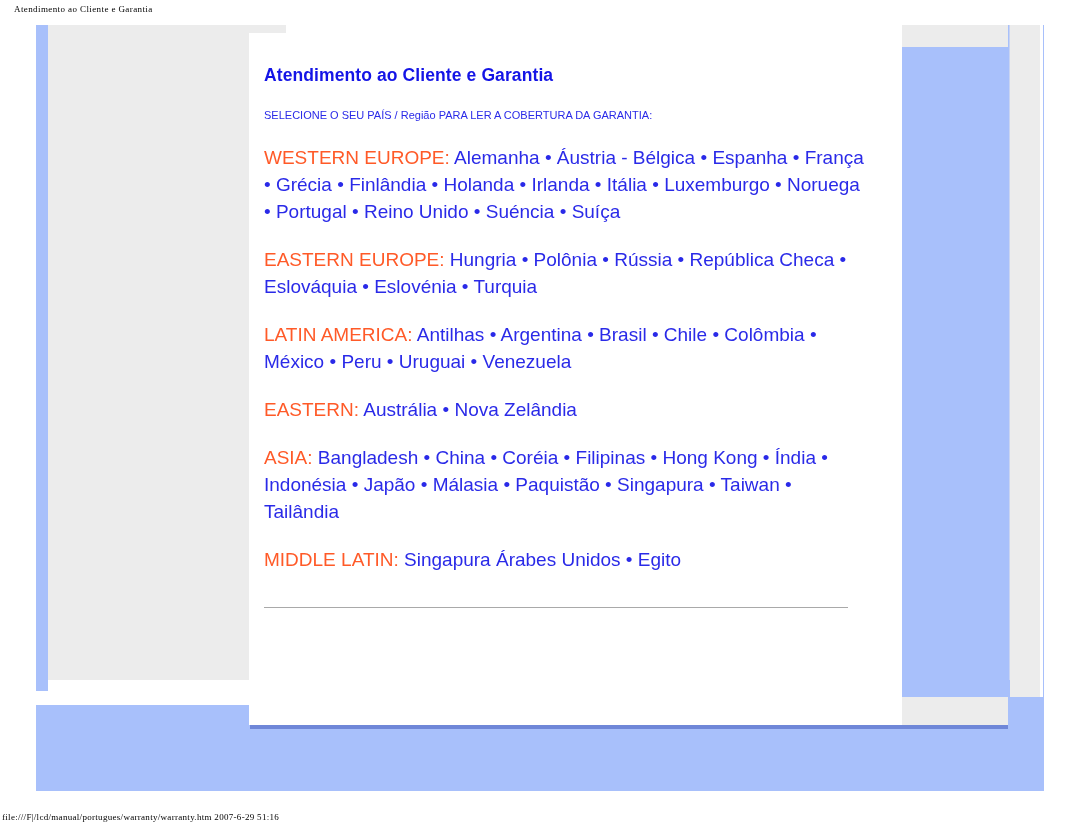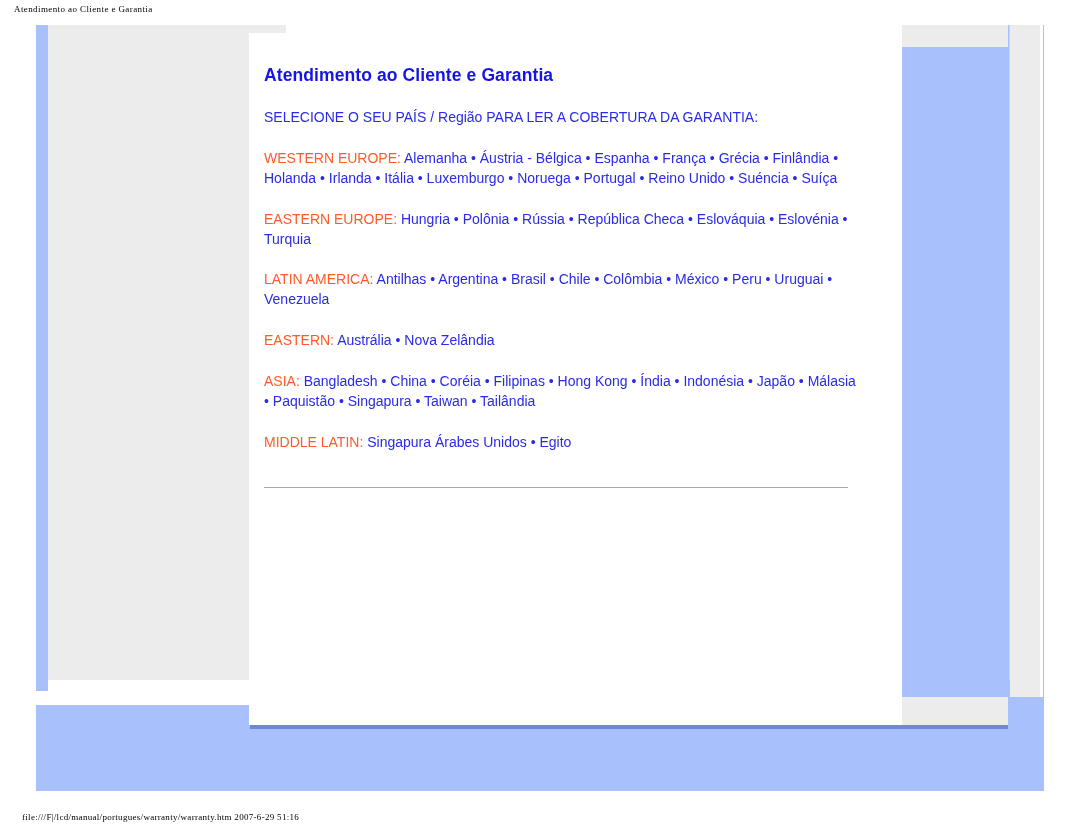--- a/index.html
+++ b/index.html
@@ -21,21 +21,21 @@
     left: 14px;
     top: 4px;
     font-family: "Liberation Serif", serif;
     font-size: 9px;
     color: #000000;
     letter-spacing: .4px;
     white-space: nowrap;
   }
   .print-footer {
     position: absolute;
-    left: 22px;
+    left: 2px;
     top: 812px;
     font-family: "Liberation Serif", serif;
     font-size: 9px;
     color: #000000;
     letter-spacing: .3px;
     white-space: nowrap;
   }
 
   
   .page {
@@ -177,27 +177,27 @@
   }
   h1.doc-title {
     margin: 0 0 22px 0;
     font-size: 17.5px;
     font-weight: bold;
     color: #1414e6;
     letter-spacing: .1px;
   }
   .lead {
     margin: 0 0 22px 0;
-    font-size: 14px;
+    font-size: 11px;
     color: #2a2ae8;
     line-height: 1.35;
   }
   .region {
     margin: 0 0 21px 0;
-    font-size: 14px;
+    font-size: 19px;
     line-height: 1.42;
     color: #2a2ae8;
   }
   .region-name {
     color: #ff5a28;
   }
   .region .sep {
     color: #2a2ae8;
   }
   a.country {

